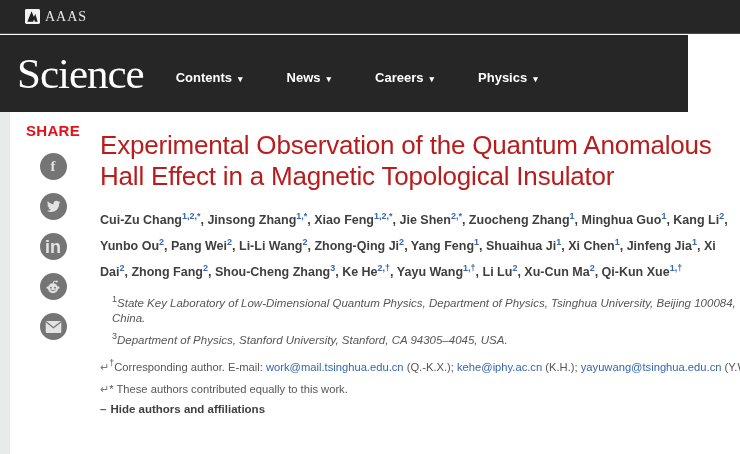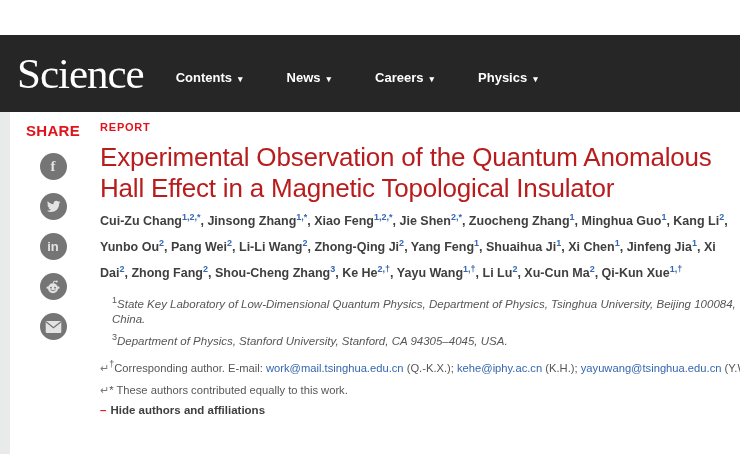--- a/index.html
+++ b/index.html
@@ -25,21 +25,21 @@
     margin-left: 25px; cursor: pointer;
   }
   .aaas-box { display: block; width: 15px; height: 15px; }
   .aaas-text {
     color: #e8e8e8; font-family: "Liberation Serif", serif;
     font-size: 14px; letter-spacing: 1px;
   }
 
   
   .masthead {
-    position: absolute; left: 0; top: 35px; width: 740px; height: 77px;
+    position: absolute; left: 0; top: 35px; width: 688px; height: 77px;
     background: var(--masthead-bg);
     display: flex; align-items: center;
   }
   .science-wordmark {
     margin-left: 17px;
     color: #ffffff;
     font-family: "Liberation Serif", serif;
     font-size: 43px;
     line-height: 1;
     letter-spacing: -1px;
@@ -63,53 +63,62 @@
     display: flex; flex-direction: column; align-items: center;
   }
   .share-label { color: var(--red); font-size: 15px; font-weight: bold; letter-spacing: .3px; }
   .share-icons { margin-top: 14px; display: flex; flex-direction: column; gap: 13px; }
   .share-circle {
     width: 27px; height: 27px; border-radius: 50%;
     background: #757575; color: #e3e3e3;
     display: flex; align-items: center; justify-content: center;
     cursor: pointer;
   }
-  .share-circle .glyph-text { font-size: 13px; font-weight: bold; line-height: 1; }
+  .share-circle .glyph-text { font-size: 18px; font-weight: bold; line-height: 1; }
   .share-circle .glyph-text.fb { font-family: "Liberation Serif", serif; font-size: 15px; }
   .share-circle svg { display: block; }
 
   
   .main-col { position: absolute; left: 100px; top: 9px; width: 636px; }
   .kicker { color: var(--red); font-size: 11px; font-weight: bold; letter-spacing: .8px; }
   .title {
     margin-top: 9px; color: #b91c1c;
     font-size: 26px; line-height: 31px; font-weight: 400;
     letter-spacing: -0.2px;
   }
   .authors {
-    margin-top: 2px; color: #3f3f3f;
+    margin-top: 13px; color: #3f3f3f;
     font-size: 12.5px; font-weight: bold; line-height: 22px;
   }
   .authors sup { color: var(--blue); font-size: 9px; font-weight: bold; cursor: pointer; }
   .affiliations { margin-top: 9px; margin-left: 12px; }
   .affiliation { color: #565656; font-size: 11.5px; line-height: 15px; margin-bottom: 3px; }
   .affiliation sup { font-size: 9px; font-style: normal; color: #565656; }
   .affiliation .aff-text { font-style: italic; }
   .note { margin-top: 8px; color: #565656; font-size: 11.2px; line-height: 14px; white-space: nowrap; }
   .note .arrow { color: #7a7a7a; font-size: 11px; }
   .note sup { font-size: 9px; }
   .note a { color: var(--blue); text-decoration: none; cursor: pointer; }
   .hide-link { margin-top: 7px; font-size: 11.5px; font-weight: bold; color: #3f3f3f; cursor: pointer; }
   .hide-link .dash { color: var(--red); margin-right: 4px; font-weight: bold; }
 </style>
 </head>
 <body>
 
 <div id="page" style="--masthead-bg: #262626; --red: #e2121b; --blue: #3566b0;">
 
+  <div class="topbar">
+    <div class="aaas-logo">
+      <svg class="aaas-box" viewBox="0 0 16 16">
+        <rect x="0" y="0" width="16" height="16" rx="1.5" fill="#f2f2f2"></rect>
+        <path d="M2.5 13.5 L7 2.5 L9.5 8.5 L11 5 L13.5 13.5 L10.5 13.5 L9.8 10.8 L8.6 13.5 Z" fill="#1e1e1e"></path>
+      </svg>
+      <span class="aaas-text">AAAS</span>
+    </div>
+  </div>
 
   <div class="masthead">
     <div class="science-wordmark">Science</div>
     <div class="nav" id="nav-list">
         <div class="nav-item">
           <span>Contents</span>
           <span class="nav-caret">▾</span>
         </div>
         <div class="nav-item">
           <span>News</span>
@@ -158,21 +167,20 @@
           <div class="share-circle">
             <svg width="17" height="14" viewBox="0 0 24 19">
               <rect x="1" y="1" width="22" height="17" rx="1.5" fill="#e3e3e3"></rect>
               <path d="M1.5 2 L12 10.5 L22.5 2" stroke="#757575" stroke-width="1.8" fill="none"></path>
             </svg>
           </div>
         </div>
     </div>
 
     <div class="main-col">
-      <div class="kicker">REPORT</div>
       <h1 class="title">Experimental Observation of the Quantum Anomalous Hall Effect in a Magnetic Topological Insulator</h1>
 
       <div class="authors" id="authors"><span class="author">Cui-Zu Chang</span><sup>1,2,*</sup><span>, </span><span class="author">Jinsong Zhang</span><sup>1,*</sup><span>, </span><span class="author">Xiao Feng</span><sup>1,2,*</sup><span>, </span><span class="author">Jie Shen</span><sup>2,*</sup><span>, </span><span class="author">Zuocheng Zhang</span><sup>1</sup><span>, </span><span class="author">Minghua Guo</span><sup>1</sup><span>, </span><span class="author">Kang Li</span><sup>2</sup><span>, </span><span class="author">Yunbo Ou</span><sup>2</sup><span>, </span><span class="author">Pang Wei</span><sup>2</sup><span>, </span><span class="author">Li-Li Wang</span><sup>2</sup><span>, </span><span class="author">Zhong-Qing Ji</span><sup>2</sup><span>, </span><span class="author">Yang Feng</span><sup>1</sup><span>, </span><span class="author">Shuaihua Ji</span><sup>1</sup><span>, </span><span class="author">Xi Chen</span><sup>1</sup><span>, </span><span class="author">Jinfeng Jia</span><sup>1</sup><span>, </span><span class="author">Xi Dai</span><sup>2</sup><span>, </span><span class="author">Zhong Fang</span><sup>2</sup><span>, </span><span class="author">Shou-Cheng Zhang</span><sup>3</sup><span>, </span><span class="author">Ke He</span><sup>2,†</sup><span>, </span><span class="author">Yayu Wang</span><sup>1,†</sup><span>, </span><span class="author">Li Lu</span><sup>2</sup><span>, </span><span class="author">Xu-Cun Ma</span><sup>2</sup><span>, </span><span class="author">Qi-Kun Xue</span><sup>1,†</sup></div>
 
       <div class="affiliations" id="affiliations">
           <div class="affiliation"><sup>1</sup><span class="aff-text">State Key Laboratory of Low-Dimensional Quantum Physics, Department of Physics, Tsinghua University, Beijing 100084, China.</span></div>
           <div class="affiliation"><sup>3</sup><span class="aff-text">Department of Physics, Stanford University, Stanford, CA 94305–4045, USA.</span></div>
         </div>
 
       <div class="note" id="corresponding"><span class="arrow">↵</span><sup>†</sup><span>Corresponding author. E-mail: </span><a>work@mail.tsinghua.edu.cn</a><span> (Q.-K.X.); </span><a>kehe@iphy.ac.cn</a><span> (K.H.); </span><a>yayuwang@tsinghua.edu.cn</a><span> (Y.W.)</span></div>

